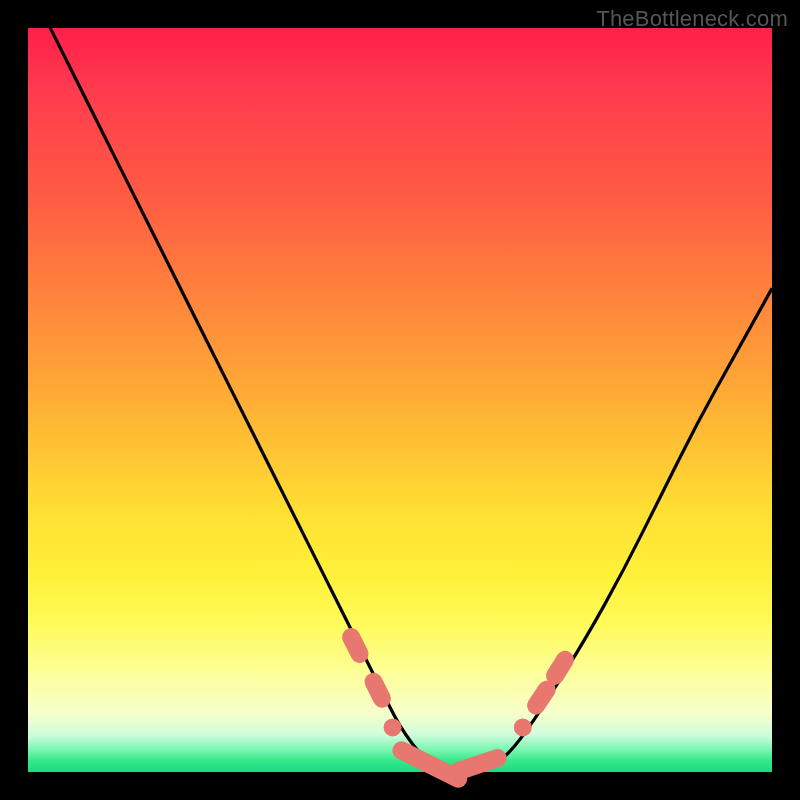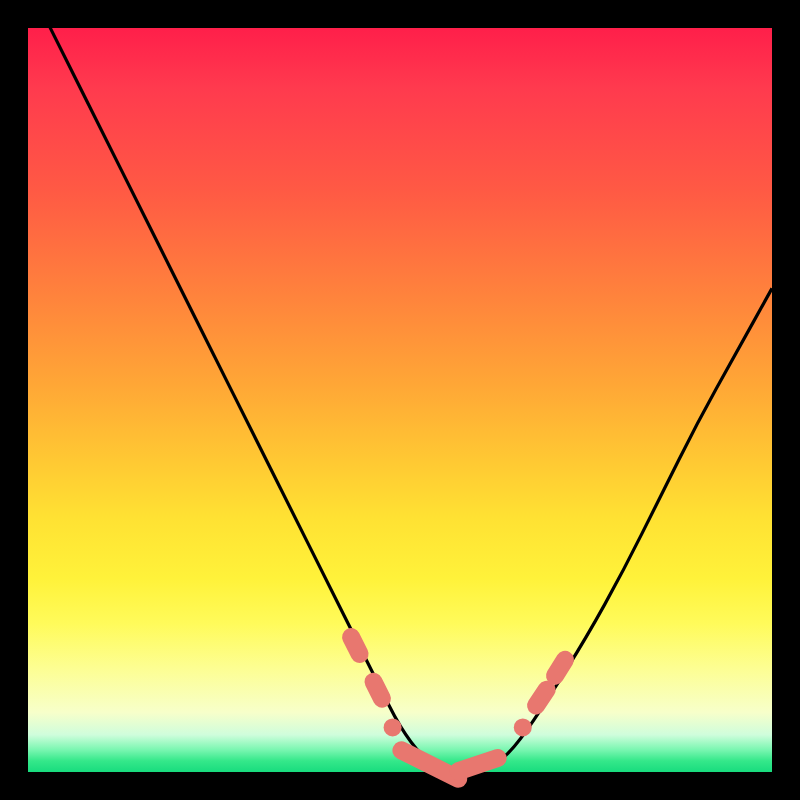--- a/index.html
+++ b/index.html
@@ -60,20 +60,21 @@
     overflow: visible;
   }
   .pill {
     fill: #e8776f;
   }
 </style>
 </head>
 <body>
 
 <div class="frame">
+  <div class="watermark">TheBottleneck.com</div>
 
   <div class="plot">
     <svg class="curve" viewBox="0 0 744 744" preserveAspectRatio="none">
       <path id="curve-path" fill="none" stroke="#000000" stroke-width="3.2" d="M 0.0 -44.6 Q 0.0 -44.6 18.6 -7.4 Q 37.2 29.8 55.8 67.0 Q 74.4 104.2 93.0 141.4 Q 111.6 178.6 130.2 215.8 Q 148.8 253.0 167.4 290.2 Q 186.0 327.4 204.6 364.6 Q 223.2 401.8 241.8 439.0 Q 260.4 476.2 279.0 513.4 Q 297.6 550.6 316.2 587.8 Q 334.8 625.0 342.2 639.8 Q 349.7 654.7 360.8 677.0 Q 372.0 699.4 383.2 714.2 Q 394.3 729.1 401.8 732.8 Q 409.2 736.6 420.4 740.3 Q 431.5 744.0 439.0 744.0 Q 446.4 744.0 457.6 740.3 Q 468.7 736.6 479.9 725.4 Q 491.0 714.2 505.9 691.9 Q 520.8 669.6 539.4 639.8 Q 558.0 610.1 576.6 576.6 Q 595.2 543.1 613.8 505.9 Q 632.4 468.7 651.0 431.5 Q 669.6 394.3 688.2 360.8 Q 706.8 327.4 725.4 293.9 T 744.0 260.4"></path>
       <g id="marker-layer">
           <line x1="323.1" y1="609.1" x2="331.6" y2="626.0" stroke="#e8776f" stroke-width="18" stroke-linecap="round"></line>
           <line x1="345.5" y1="653.7" x2="353.9" y2="670.6" stroke="#e8776f" stroke-width="18" stroke-linecap="round"></line>
           <circle cx="364.6" cy="699.4" r="9" class="pill"></circle>
           <line x1="373.4" y1="722.4" x2="430.2" y2="750.8" stroke="#e8776f" stroke-width="18" stroke-linecap="round"></line>
           <line x1="430.6" y1="743.1" x2="469.7" y2="730.0" stroke="#e8776f" stroke-width="18" stroke-linecap="round"></line>

